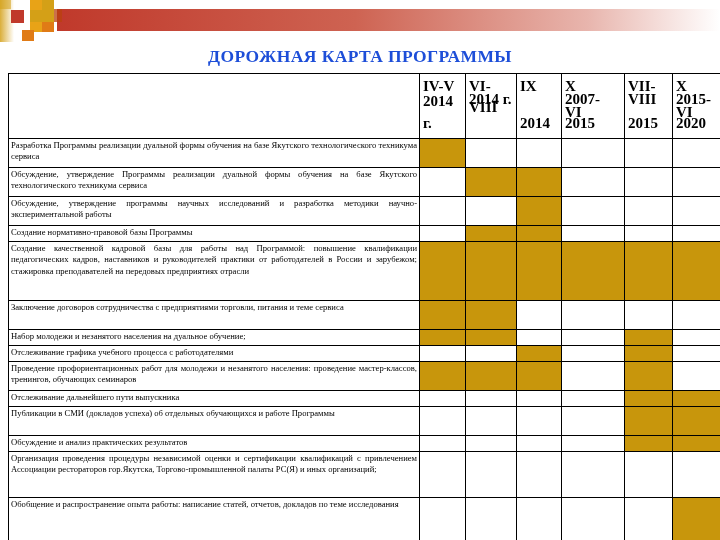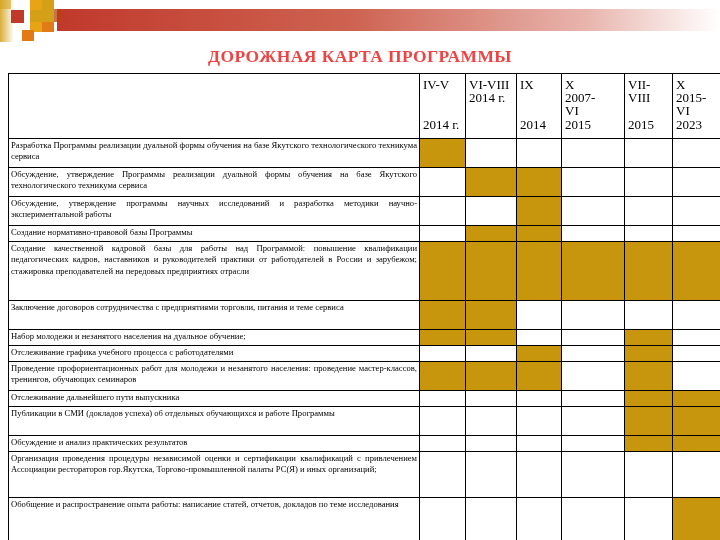--- a/index.html
+++ b/index.html
@@ -29,21 +29,21 @@
   #title {
     position: absolute;
     left: 0;
     top: 46px;
     width: 720px;
     text-align: center;
     font-family: "Liberation Serif", serif;
     font-weight: bold;
     font-size: 17.5px;
     letter-spacing: 0.4px;
-    color: #ef4444;
+    color: #1d4ed8;
     white-space: nowrap;
   }
 
   
   #roadmap {
     position: absolute;
     left: 8px;
     top: 73px;
     width: 704px;
     border-collapse: collapse;
@@ -58,22 +58,23 @@
     vertical-align: top;
     font-weight: normal;
     font-size: 8.6px;
   }
 
   
   #roadmap thead td.hdr {
     vertical-align: top;
     height: 62px;
     padding: 2px 3px 0 3px;
-    font-size: 13px;
+    font-size: 15px;
     line-height: 1.42;
+    font-weight: bold;
   }
   #roadmap thead td.hdr-task {
     border: 1px solid #000000;
   }
   .hdr-stack {
     position: relative;
     height: 58px;
   }
   .hdr-top {
     position: absolute;
@@ -178,21 +179,21 @@
             <span class="hdr-top">VII-</span>
             <span class="hdr-mid">VIII</span>
             <span class="hdr-bot">2015</span>
           </div>
         </td>
         <td class="hdr" style="width: 43px;">
           <div class="hdr-stack">
             <span class="hdr-top">X</span>
             <span class="hdr-mid">2015-</span>
             <span class="hdr-mid" style="top: 26px;">VI</span>
-            <span class="hdr-bot">2023</span>
+            <span class="hdr-bot">2020</span>
           </div>
         </td>
       </tr>
   </thead>
   <tbody id="roadmap-body">
       <tr style="height: 29px;">
         <td class="task">Разработка Программы реализации дуальной формы обучения на базе Якутского технологического техникума сервиса</td>
         <td class="mark on"></td>
         <td class="mark"></td>
         <td class="mark"></td>

